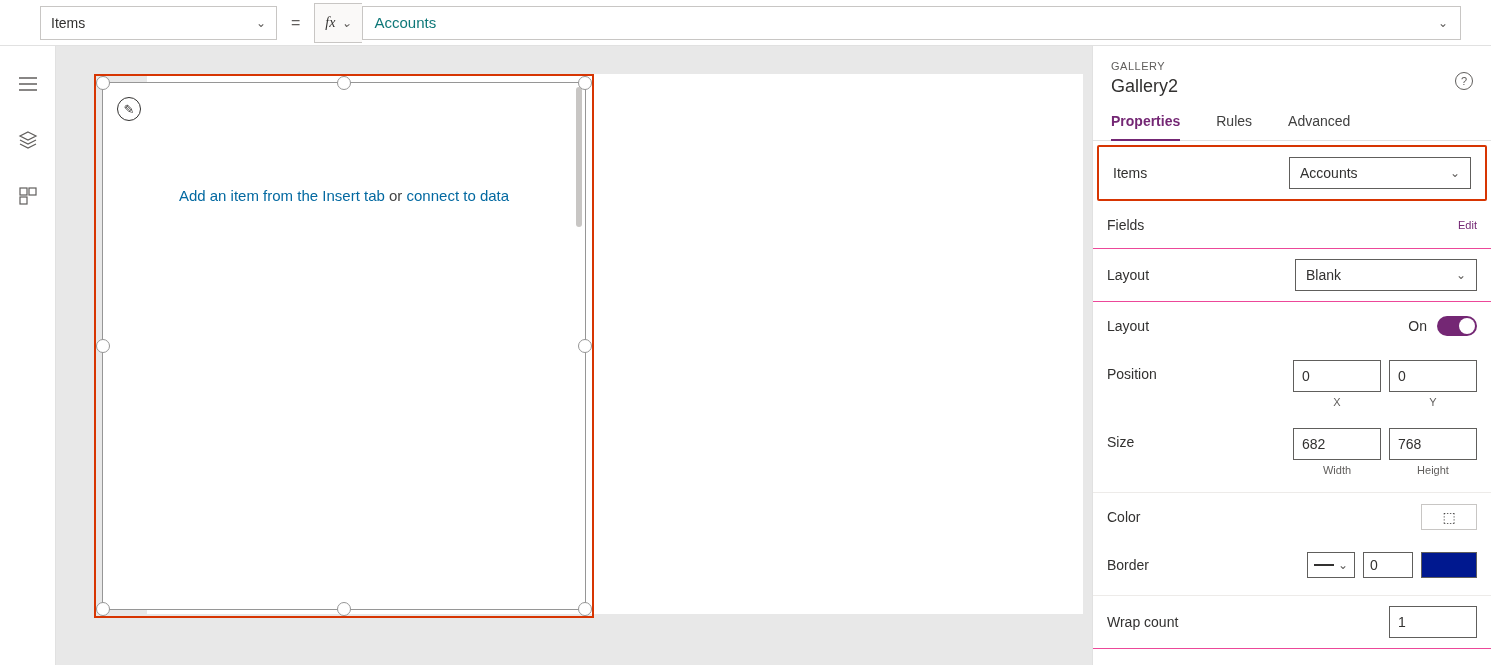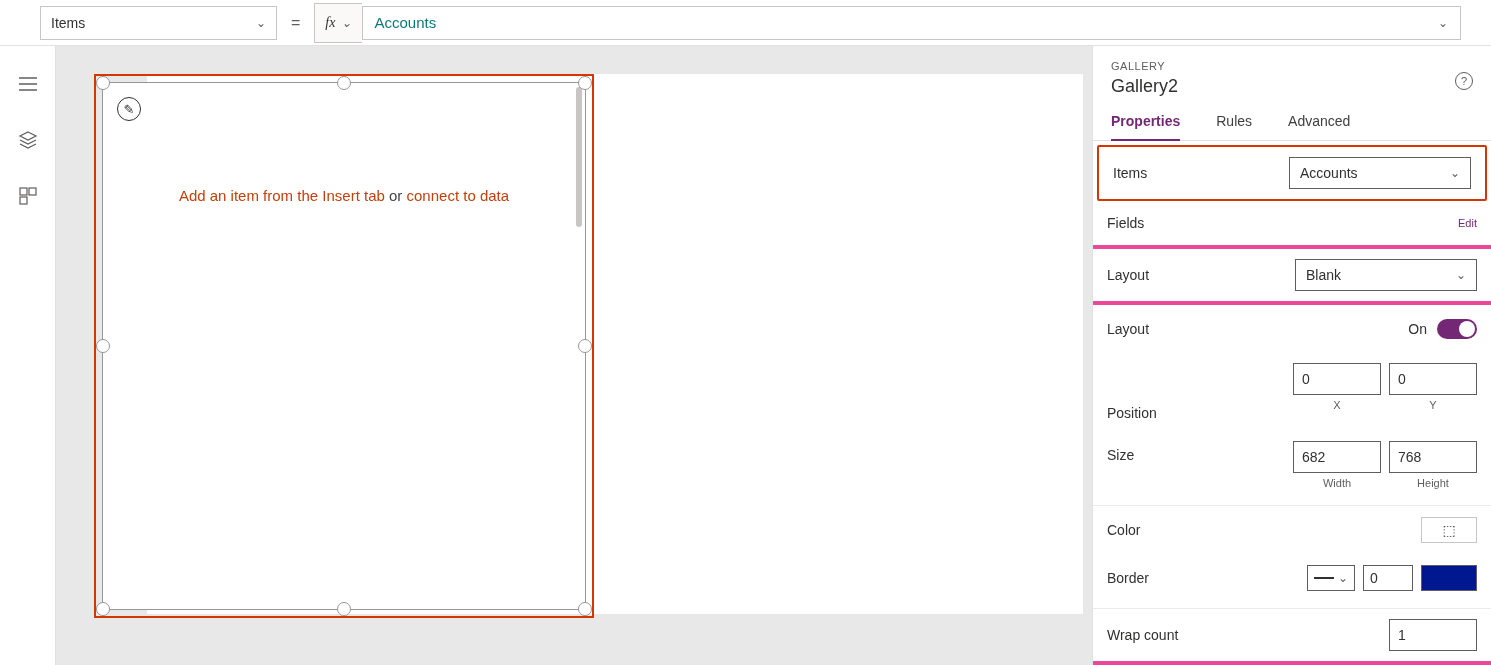--- a/index.html
+++ b/index.html
@@ -24,33 +24,33 @@
 
 .gallery-wrap { position: absolute; top: 28px; left: 38px; width: 500px; height: 544px; border: 2px solid #d73502; background: transparent; }
 .gallery-inner { position: absolute; top: 6px; left: 6px; right: 6px; bottom: 6px; border: 1px solid #969696; background: #fff; }
 .gallery-scroll { position: absolute; top: 4px; right: 3px; width: 6px; height: 140px; background: #c8c6c4; border-radius: 3px; }
 .handle { position: absolute; width: 14px; height: 14px; background: #fff; border: 1px solid #969696; border-radius: 50%; }
 .h-tl { top: -0px; left: -0px; } .h-tc { top: -0px; left: 50%; transform: translateX(-50%); } .h-tr { top: -0px; right: -0px; }
 .h-ml { top: 50%; left: -0px; transform: translateY(-50%); } .h-mr { top: 50%; right: -0px; transform: translateY(-50%); }
 .h-bl { bottom: -0px; left: -0px; } .h-bc { bottom: -0px; left: 50%; transform: translateX(-50%); } .h-br { bottom: -0px; right: -0px; }
 .edit-pencil { position: absolute; top: 14px; left: 14px; width: 24px; height: 24px; border: 1px solid #323130; border-radius: 50%; display: flex; align-items: center; justify-content: center; font-size: 13px; background: #fff; }
 .gallery-msg { position: absolute; top: 104px; width: 100%; text-align: center; font-size: 15px; color: #444; }
-.gallery-msg .link { color: #c2410c; cursor: pointer; }
+.gallery-msg .link { color: #0369a1; cursor: pointer; }
 
 
 .right-panel { width: 399px; border-left: 1px solid #e1e1e1; background: #fff; display: flex; flex-direction: column; }
 .panel-head { padding: 14px 18px 0 18px; position: relative; }
 .panel-type { font-size: 11px; color: #605e5c; letter-spacing: 0.5px; }
 .panel-name { font-size: 18px; color: #323130; margin-top: 4px; font-weight: 400; }
 .help-icon { position: absolute; right: 18px; top: 26px; width: 18px; height: 18px; border: 1px solid #605e5c; border-radius: 50%; display: flex; align-items: center; justify-content: center; font-size: 11px; color: #605e5c; }
 .tabs { display: flex; gap: 36px; padding: 16px 18px 0 18px; border-bottom: 1px solid #e1e1e1; }
 .tab { padding-bottom: 10px; font-size: 14px; color: #404040; cursor: pointer; }
 .tab.active { color: #742774; border-bottom: 2px solid #742774; font-weight: 600; margin-bottom: -1px; }
 
-.prop-row { display: flex; align-items: center; justify-content: space-between; padding: 10px 14px; border-bottom: 4px solid #ec4899; min-height: 48px; }
+.prop-row { display: flex; align-items: center; justify-content: space-between; padding: 10px 14px; border-bottom: 1px solid #ec4899; min-height: 48px; }
 .prop-row.highlight { border: 2px solid #d73502; margin: 4px 4px 0 4px; border-radius: 2px; }
 .prop-label { font-size: 14px; color: #323130; }
 .select-box { height: 32px; border: 1px solid #605e5c; display: flex; align-items: center; justify-content: space-between; padding: 0 10px; background: #fff; min-width: 182px; font-size: 14px; }
 .edit-link { color: #742774; font-size: 11px; cursor: pointer; }
 .toggle-wrap { display: flex; align-items: center; gap: 10px; }
 .toggle { width: 40px; height: 20px; background: #742774; border-radius: 10px; position: relative; }
 .toggle .knob { position: absolute; right: 2px; top: 2px; width: 16px; height: 16px; background: #fff; border-radius: 50%; }
 .input-pair { display: flex; gap: 8px; }
 .num-box { width: 88px; height: 32px; border: 1px solid #605e5c; padding: 0 8px; display: flex; align-items: center; font-size: 14px; }
 .pair-col { display: flex; flex-direction: column; align-items: center; }
@@ -171,21 +171,21 @@
       <div class="prop-row no-border">
         <span class="prop-label">Layout</span>
         <div class="toggle-wrap">
           <span>On</span>
           <div class="toggle">
               <div class="knob"></div>
             </div>
         </div>
       </div>
       <div class="prop-row no-border" style="align-items:flex-start;">
-        <span class="prop-label" style="padding-top:6px;margin-top:36px;">Position</span>
+        <span class="prop-label" style="padding-top:6px;">Position</span>
         <div class="input-pair">
           <div class="pair-col">
             <div class="num-box">
                 <span>0</span>
               </div>
             <span class="sub-label">X</span>
           </div>
           <div class="pair-col">
             <div class="num-box">
                 <span>0</span>

